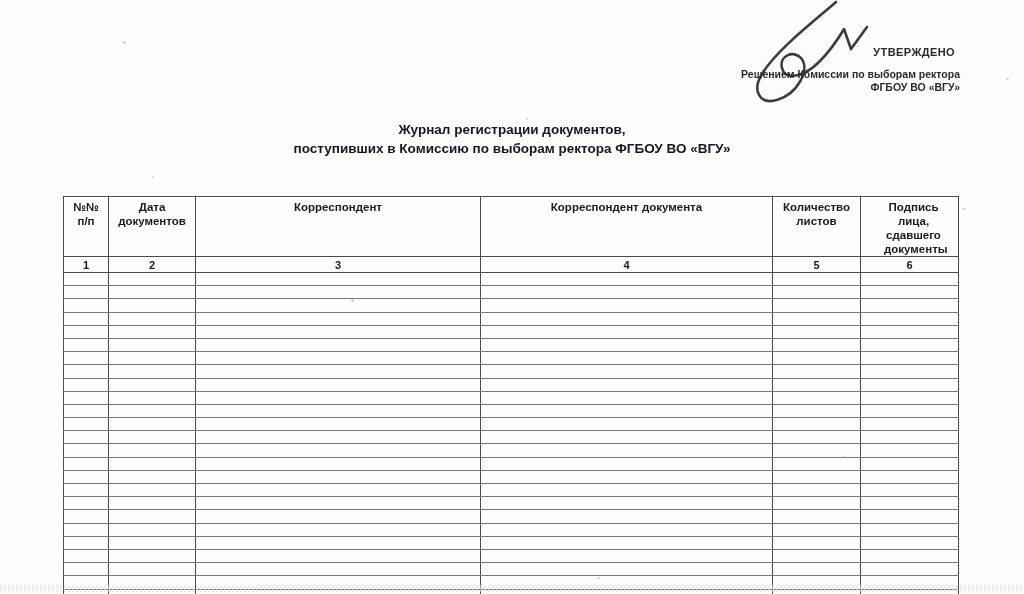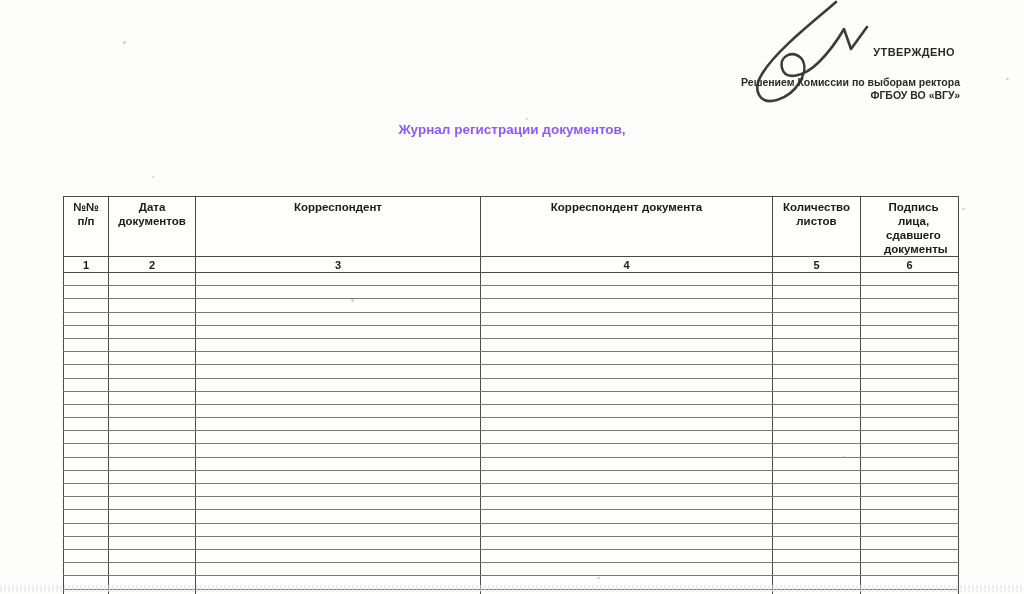--- a/index.html
+++ b/index.html
@@ -21,21 +21,21 @@
     right: 64px;
     text-align: right;
     font-weight: bold;
     font-size: 10.5px;
     line-height: 13px;
     color: #2a2a2a;
   }
   .approval .approved {
     font-size: 11px;
     letter-spacing: 0.4px;
-    margin-bottom: 17px;
+    margin-bottom: 9px;
     padding-right: 5px;
   }
 
   
   .signature {
     position: absolute;
     left: 748px;
     top: 0px;
     width: 130px;
     height: 112px;
@@ -45,21 +45,21 @@
   
   .doc-title {
     position: absolute;
     top: 120px;
     left: 0;
     width: 1024px;
     text-align: center;
     font-weight: bold;
     font-size: 13.5px;
     line-height: 19px;
-    color: #8b5cf6;
+    color: #0f172a;
   }
 
   
   table.journal {
     position: absolute;
     left: 63px;
     top: 176px;
     width: 895px;
     border-collapse: collapse;
     table-layout: fixed;
@@ -143,20 +143,21 @@
 </svg>
 
 <div class="approval">
   <div class="approved">УТВЕРЖДЕНО</div>
   <div>Решением Комиссии по выборам ректора</div>
   <div>ФГБОУ ВО «ВГУ»</div>
 </div>
 
 <div class="doc-title">
   <div>Журнал регистрации документов,</div>
+  <div>поступивших в Комиссию по выборам ректора ФГБОУ ВО «ВГУ»</div>
 </div>
 
 <table class="journal">
   <colgroup>
     <col class="c1">
       <col class="c2">
       <col class="c3">
       <col class="c4">
       <col class="c5">
       <col class="c6">

